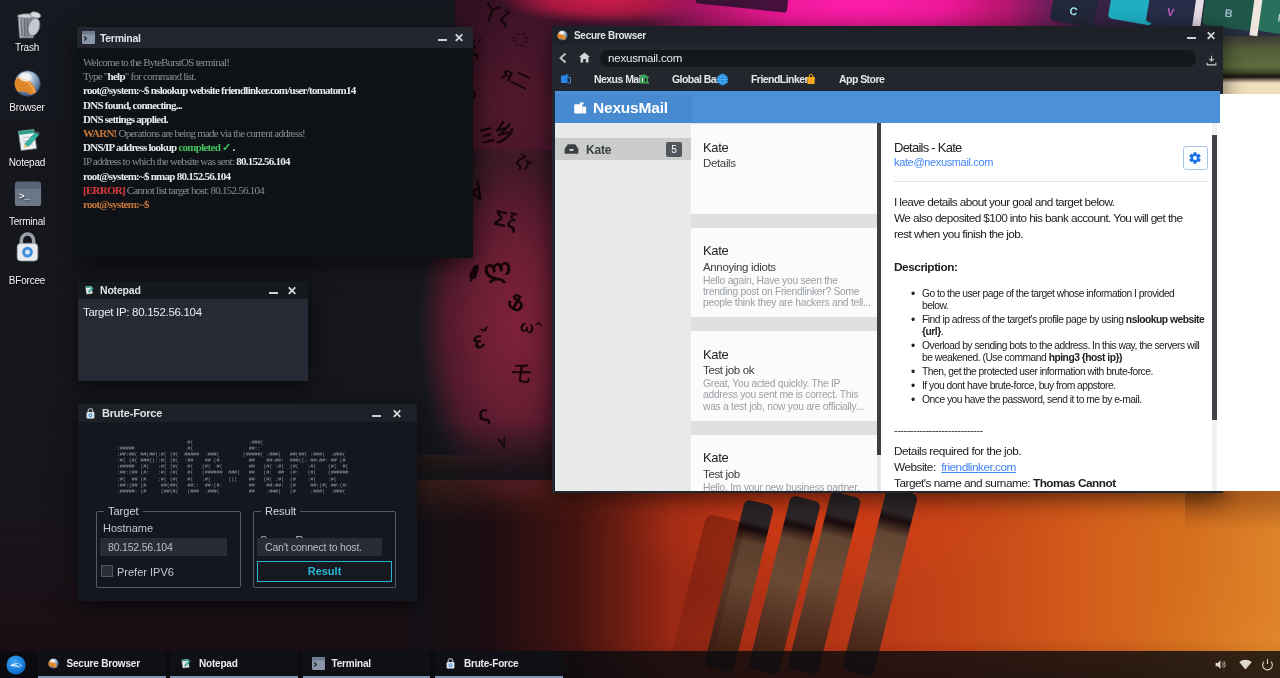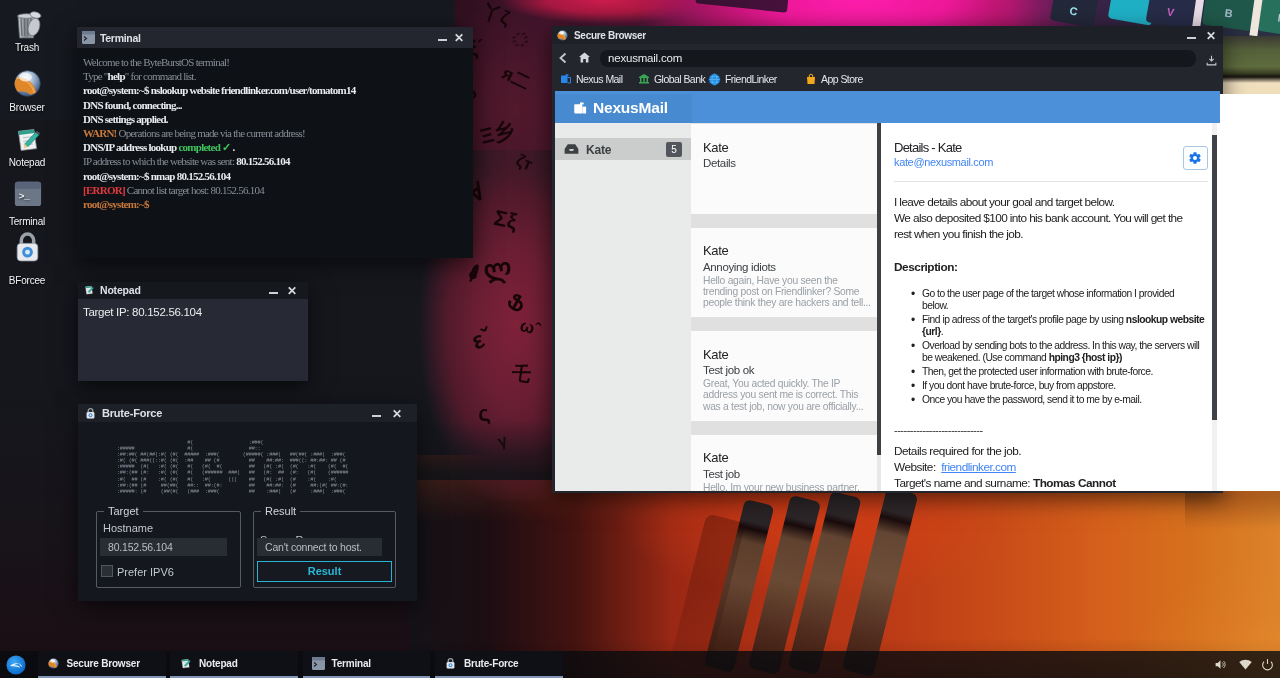--- a/index.html
+++ b/index.html
@@ -19,21 +19,21 @@
 #bf{left:78px;top:404px;width:339px;height:197px;background:#14171e}
 #bf .tb{position:absolute;left:0;top:0;right:0;height:18px;background:#1d2127}
 #bf pre{position:absolute;left:36px;top:36px;margin:0;font-family:"Liberation Mono",monospace;font-size:5.3px;line-height:6.1px;letter-spacing:-0.25px;color:#8a919d}
 .fset{position:absolute;border:1px solid #565b63;border-radius:2px}
 .fset .leg{position:absolute;top:-7px;left:7px;background:#14171e;padding:0 4px;color:#d2d6dc;font-size:11px}
 .lbl{position:absolute;color:#c3c7ce;font-size:11px}
 .inp{position:absolute;background:#282c33;color:#b9bec5;font-size:10.5px;line-height:18px;padding-left:8px;letter-spacing:-0.2px}
 #brow{left:552px;top:26px;width:671px;height:467px;background:#23262d}
 #brow .tb{position:absolute;left:0;top:0;right:0;height:18px;background:#1d2026}
 #page{position:absolute;left:3px;top:67.5px;width:752px;height:397px;background:#fff;overflow:hidden}
-.bm{position:absolute;top:43px;height:20px;display:flex;align-items:center;gap:4px;color:#e5e7ea;font-size:10.5px;font-weight:normal;letter-spacing:-0.55px}
+.bm{position:absolute;top:43px;height:20px;display:flex;align-items:center;gap:22px;color:#e5e7ea;font-size:10.5px;font-weight:bold;letter-spacing:-0.55px}
 .nw{white-space:nowrap}
 #taskbar{position:absolute;left:0;top:651px;width:1280px;height:27px;background:rgba(9,11,15,.8)}
 .task{position:absolute;top:0;height:24.5px;background:#0e1015;border-bottom:2.5px solid #8096b4;display:flex;align-items:center;color:#e9ebee;font-size:10px;font-weight:bold;letter-spacing:-0.2px}
 .dicon{position:absolute;width:54px;text-align:center;color:#f2f3f5;font-size:10px;text-shadow:0 1px 2px rgba(0,0,0,.8);letter-spacing:-0.2px}
 </style></head>
 <body>
 
 <div id="wall" style="position:absolute;inset:0;background:#15171d;overflow:hidden">
 
  <div class="abs" style="left:455px;top:0;width:825px;height:150px;background:linear-gradient(100deg,#30101f 0%,#471530 16%,#701647 34%,#8c1458 50%,#701346 68%,#3a1230 84%,#23141f 100%)"></div>
@@ -287,21 +287,21 @@
  <div class="bm" style="left:86px">
       <svg width="12" height="12" viewBox="0 0 24 24">
         <path d="M2 8 L12 2 L22 8 L22 10 L2 10 Z" fill="#3aa655"></path>
         <rect x="4" y="10" width="3" height="8" fill="#3aa655"></rect>
         <rect x="10.5" y="10" width="3" height="8" fill="#3aa655"></rect>
         <rect x="17" y="10" width="3" height="8" fill="#3aa655"></rect>
         <rect x="2" y="18" width="20" height="3" fill="#3aa655"></rect>
       </svg>
       <span>Global Bank</span>
     </div>
- <div class="bm" style="left:156px">
+ <div class="bm" style="left:164px">
       <svg width="13" height="13" viewBox="0 0 24 24">
         <circle cx="12" cy="12" r="10" fill="#1f8fe8"></circle>
         <circle cx="12" cy="12" r="10" fill="none" stroke="#1668b0" stroke-width="1.4"></circle>
         <ellipse cx="12" cy="12" rx="4.5" ry="10" fill="none" stroke="#6db9f0" stroke-width="1.2"></ellipse>
         <path d="M2 12 L22 12 M4 7 L20 7 M4 17 L20 17" stroke="#6db9f0" stroke-width="1.2"></path>
       </svg>
       <span>FriendLinker</span>
     </div>
  <div class="bm" style="left:253px">
       <svg width="12" height="12" viewBox="0 0 24 24">

